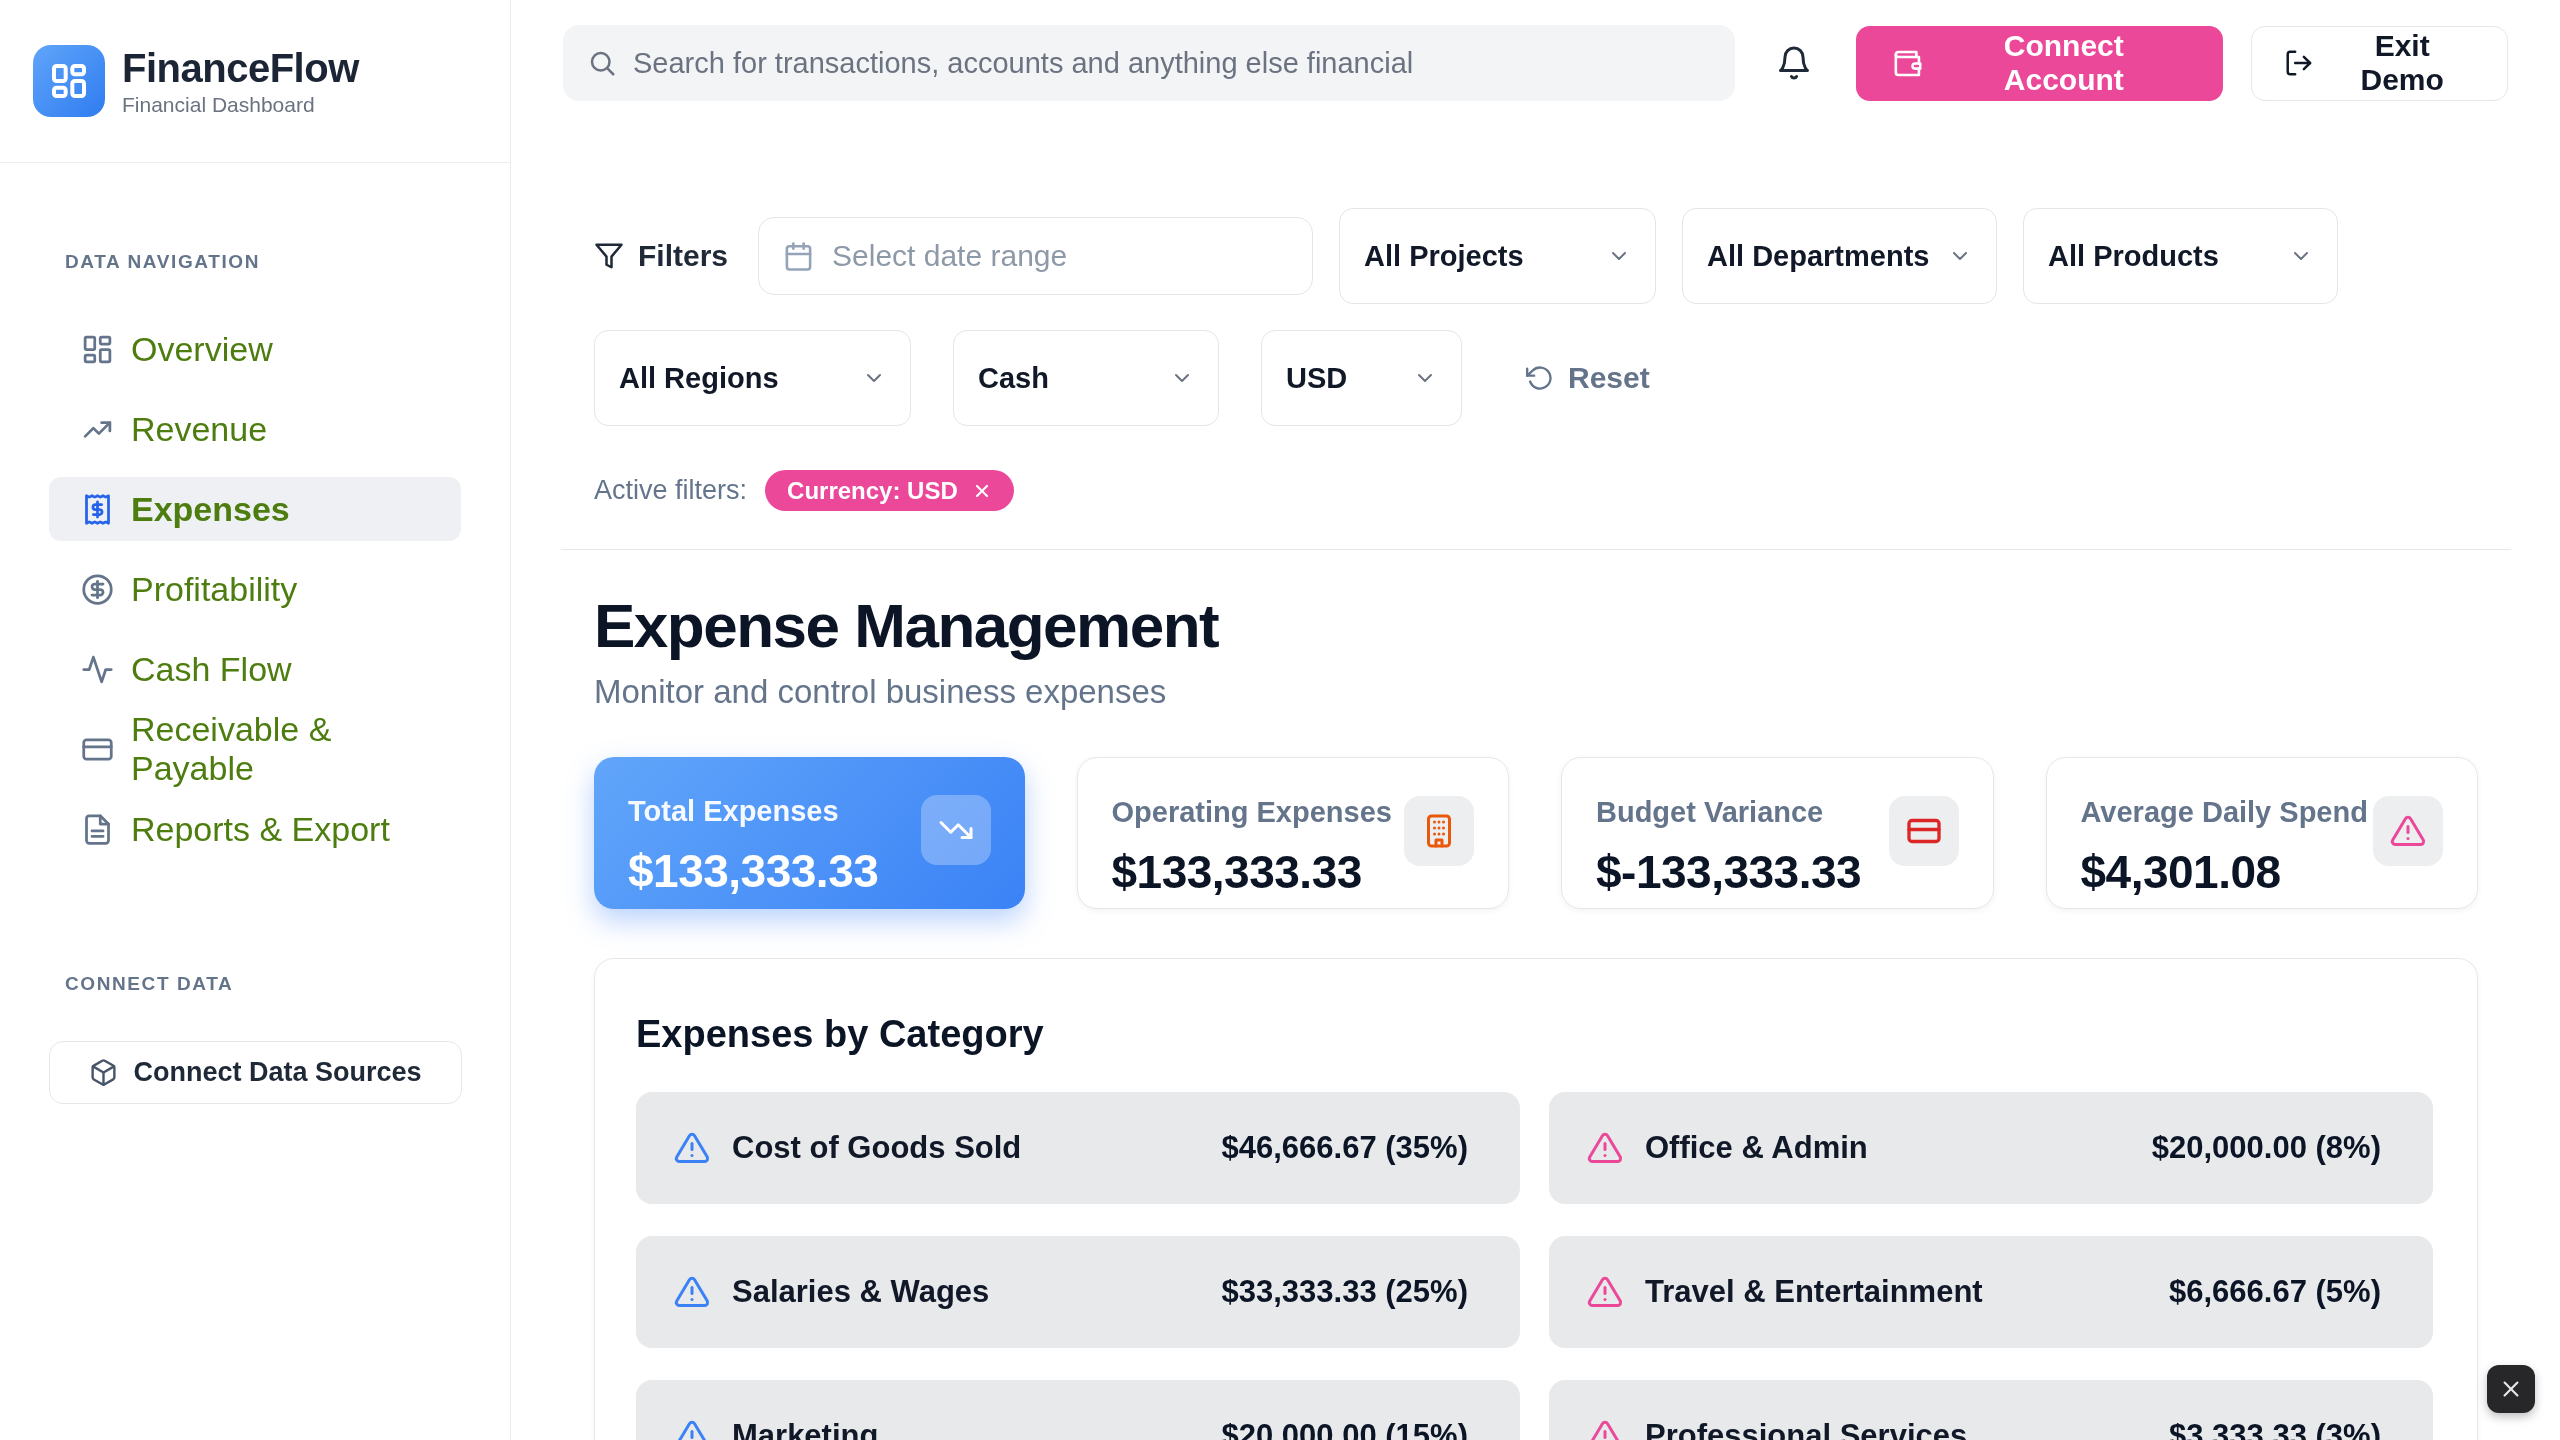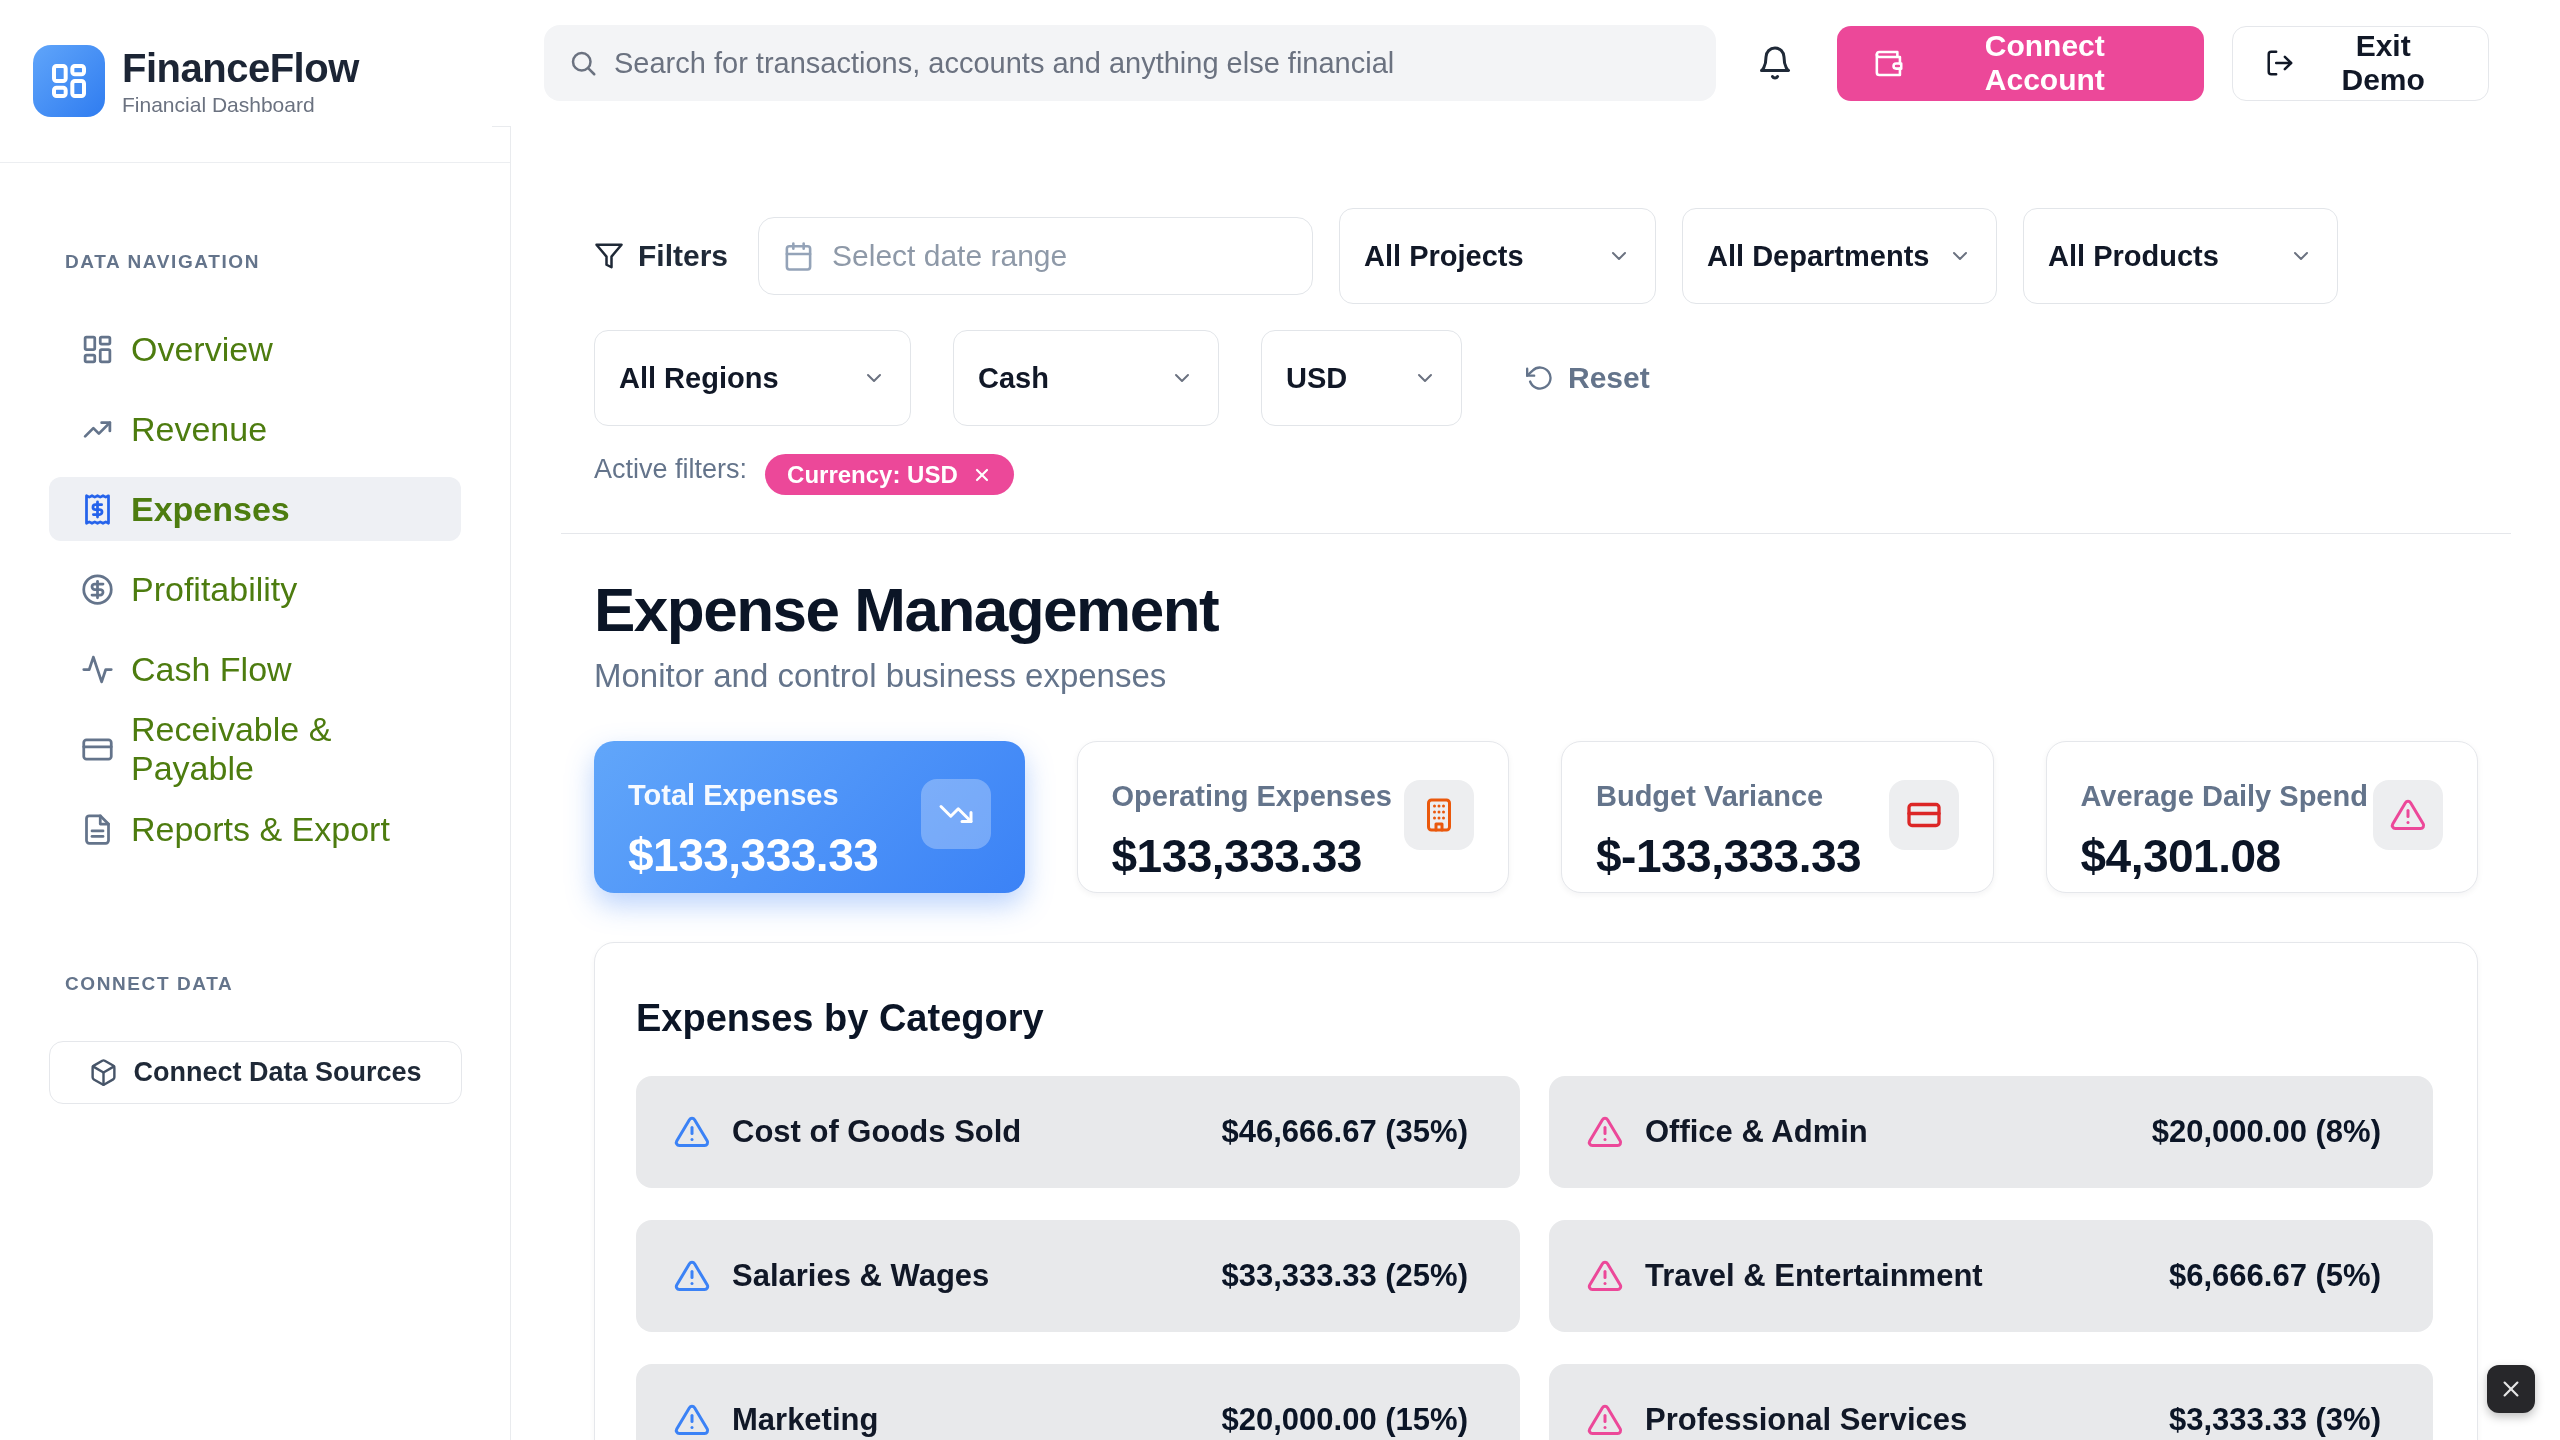--- a/index.html
+++ b/index.html
@@ -31,21 +31,21 @@
 
   .connect-label { margin:112px 0 46px; padding-left:16px; font-size:19px;
     font-weight:700; letter-spacing:1.6px; color:#64748b; }
   .connect-btn { width:413px; height:63px; border-radius:14px; border:1.5px solid #e5e7eb;
     background:#fff; display:flex; align-items:center; justify-content:center; gap:15px;
     cursor:pointer; }
   .connect-btn svg { width:29px; height:29px; color:#475569; }
   .connect-btn span { font-size:27px; font-weight:600; color:#1f2937; }
 
   
-  .topbar { position:absolute; left:492px; top:0; width:2049px; height:127px;
+  .topbar { position:absolute; left:511px; top:0; width:2049px; height:127px;
     border-bottom:1px solid #e9ebee; display:flex; align-items:center; padding:0 52px; background:#fff; }
   .searchbox { width:1179px; height:76px; background:#f3f4f6; border-radius:16px;
     display:flex; align-items:center; padding:0 24px; gap:16px; }
   .searchbox svg { width:30px; height:30px; color:#6b7280; flex:0 0 auto; }
   .searchbox input { flex:1; border:none; outline:none; background:transparent;
     font-size:29px; color:#1f2937; font-family:inherit; }
   .searchbox input::placeholder { color:#6b7280; }
   .bell-btn { margin-left:38px; width:44px; height:44px; border:none; background:transparent;
     cursor:pointer; display:flex; align-items:center; justify-content:center; }
   .bell-btn svg { width:36px; height:36px; color:#1f2937; }
@@ -78,21 +78,21 @@
   .dropdown span { font-size:29px; font-weight:600; color:#111827; }
   .dropdown svg { width:24px; height:24px; color:#6b7280; }
   .dd-projects { width:317px; } .dd-departments { width:315px; } .dd-products { width:315px; }
   .dd-regions { width:317px; } .dd-payment { width:266px; } .dd-currency { width:201px; }
   .filters-row2 { margin-top:26px; display:flex; align-items:center; gap:42px; }
   .reset-btn { margin-left:22px; display:flex; align-items:center; gap:14px; border:none;
     background:transparent; cursor:pointer; }
   .reset-btn svg { width:28px; height:28px; color:#64748b; }
   .reset-btn span { font-size:30px; font-weight:600; color:#64748b; }
 
-  .active-filters { margin-top:28px; display:flex; align-items:flex-start; gap:18px; }
+  .active-filters { margin-top:44px; display:flex; align-items:center; gap:18px; }
   .active-filters-label { font-size:27px; color:#64748b; }
   .chip { height:41px; padding:0 22px; border-radius:999px; background:#ec4899;
     display:flex; align-items:center; gap:14px; cursor:pointer; }
   .chip span { font-size:24px; font-weight:700; color:#fff; }
   .chip svg { width:20px; height:20px; color:#fff; }
 
   .divider { margin:38px -33px 0; height:1px; background:#e5e7eb; }
 
   .page-title { margin-top:40px; font-size:62px; font-weight:800; color:#0b1526; letter-spacing:-1.5px; }
   .page-subtitle { margin-top:12px; font-size:33px; color:#64748b; }

